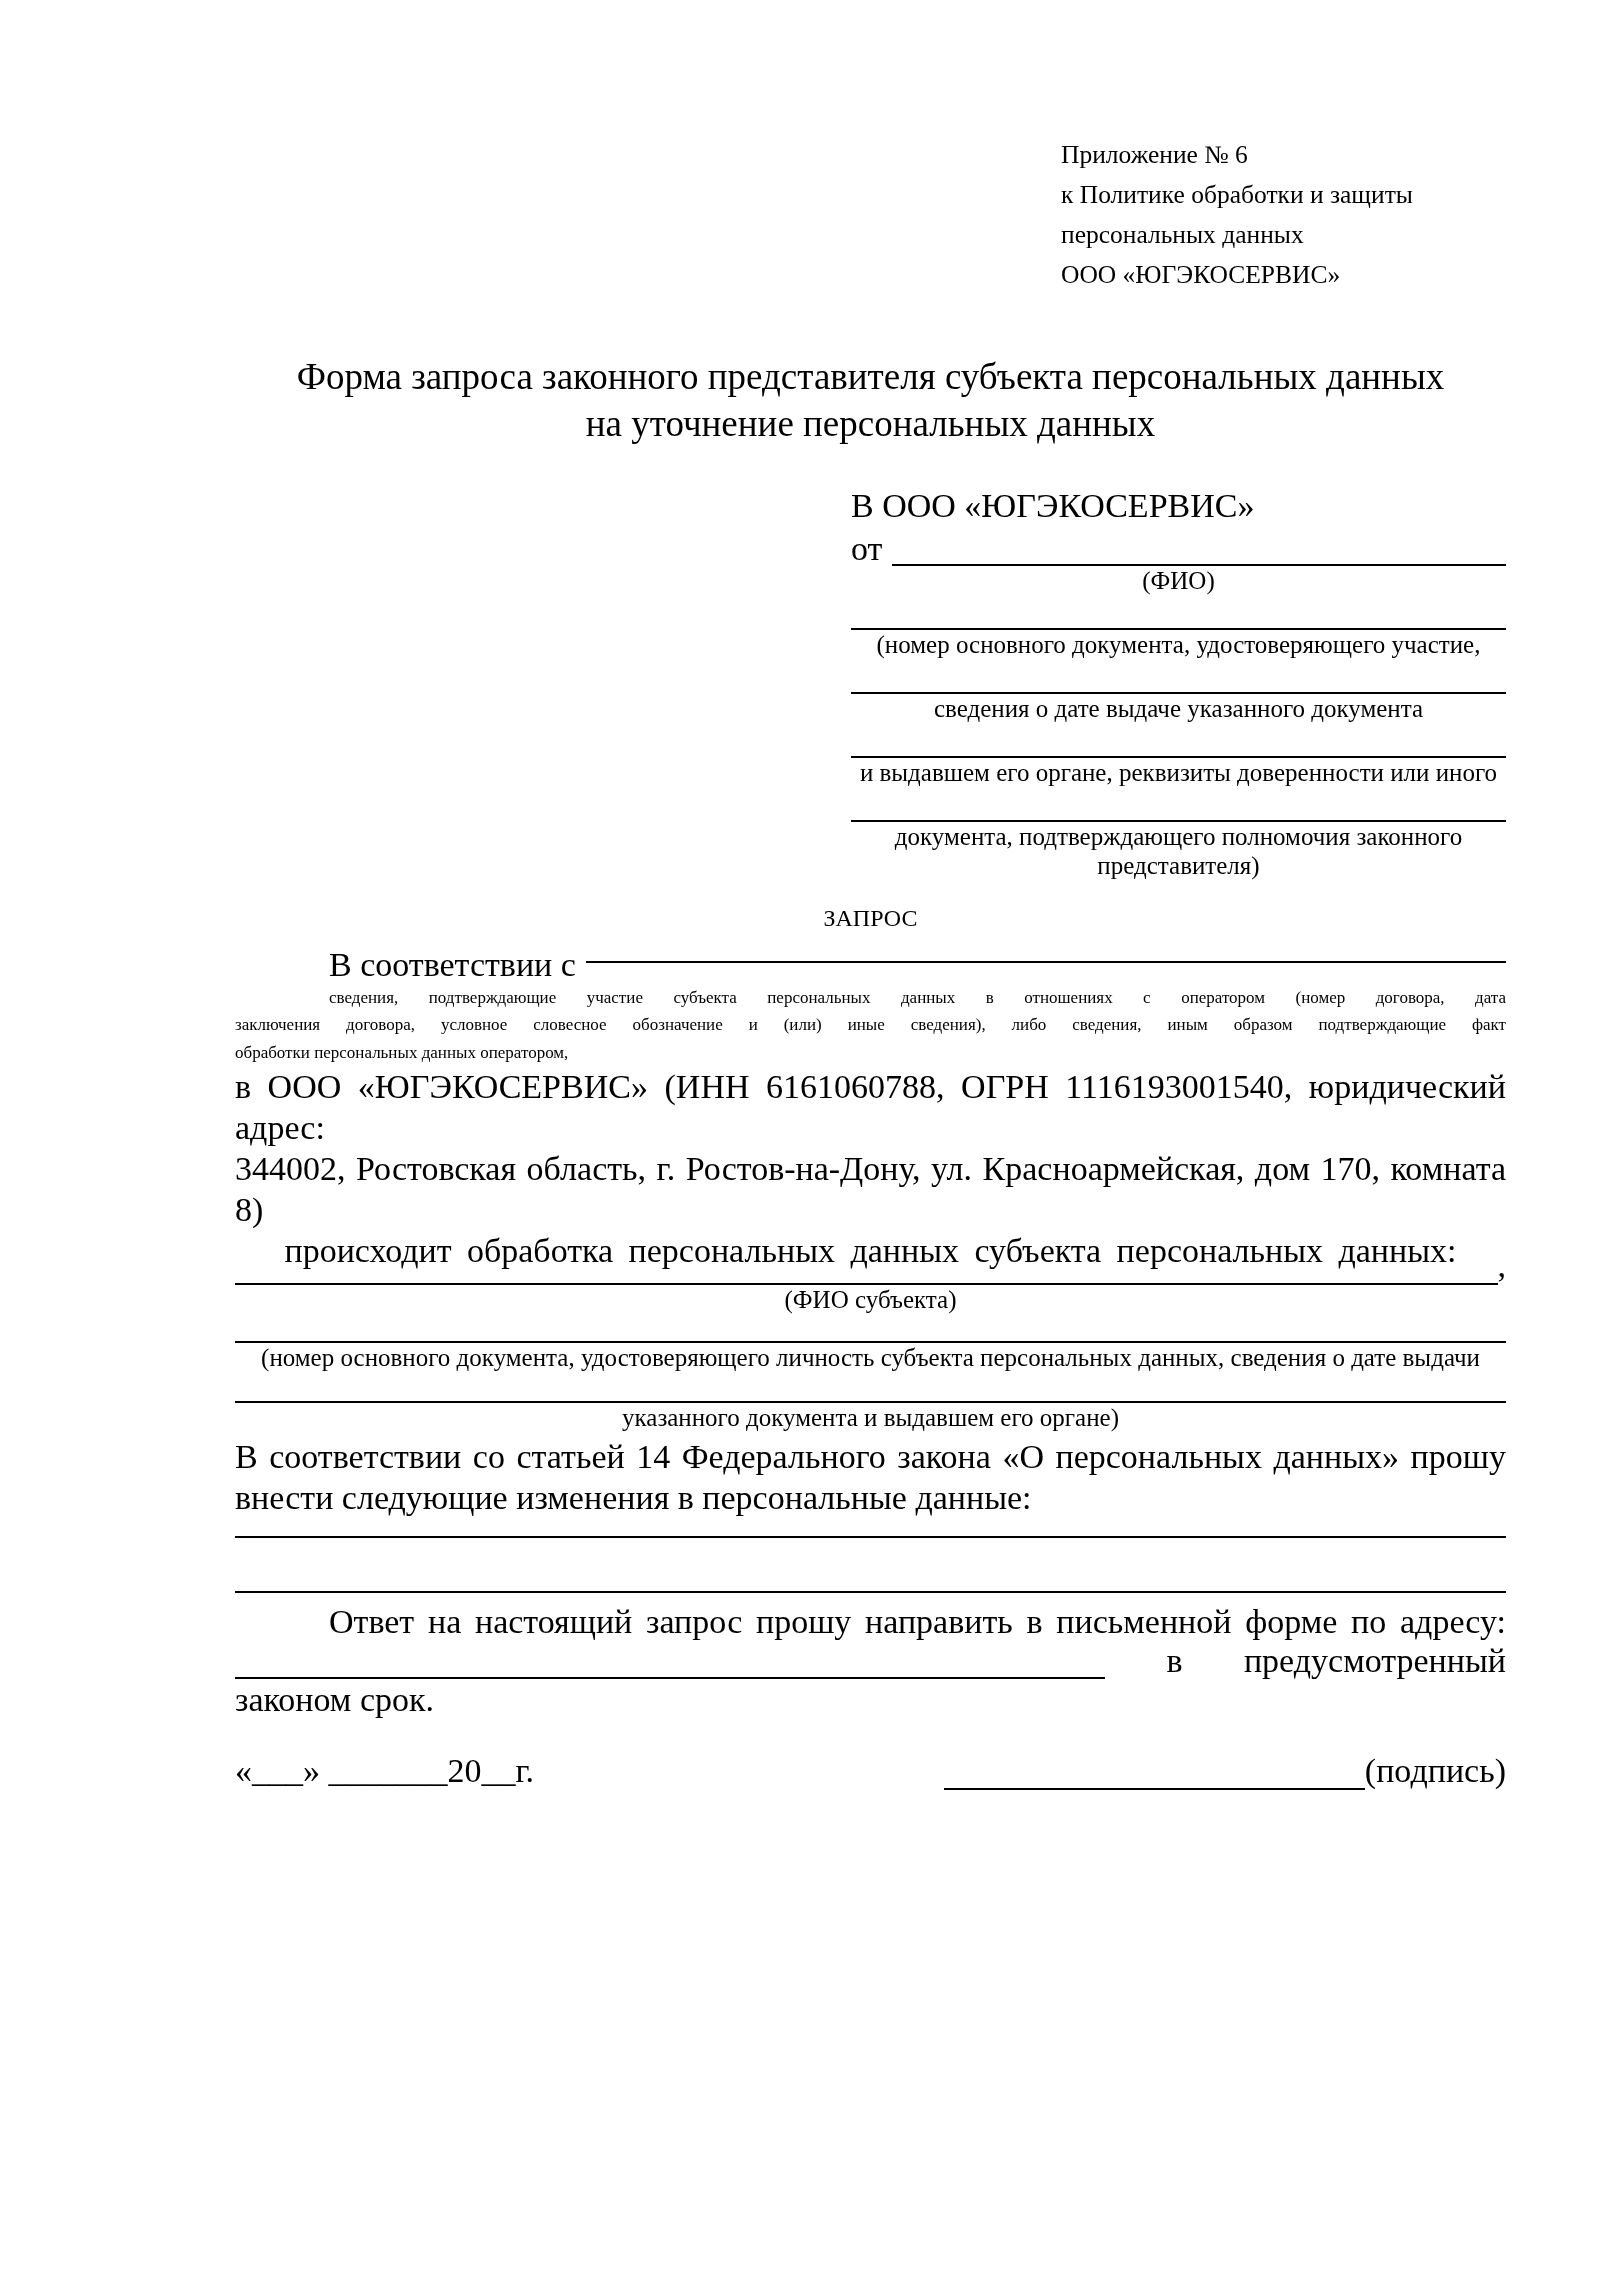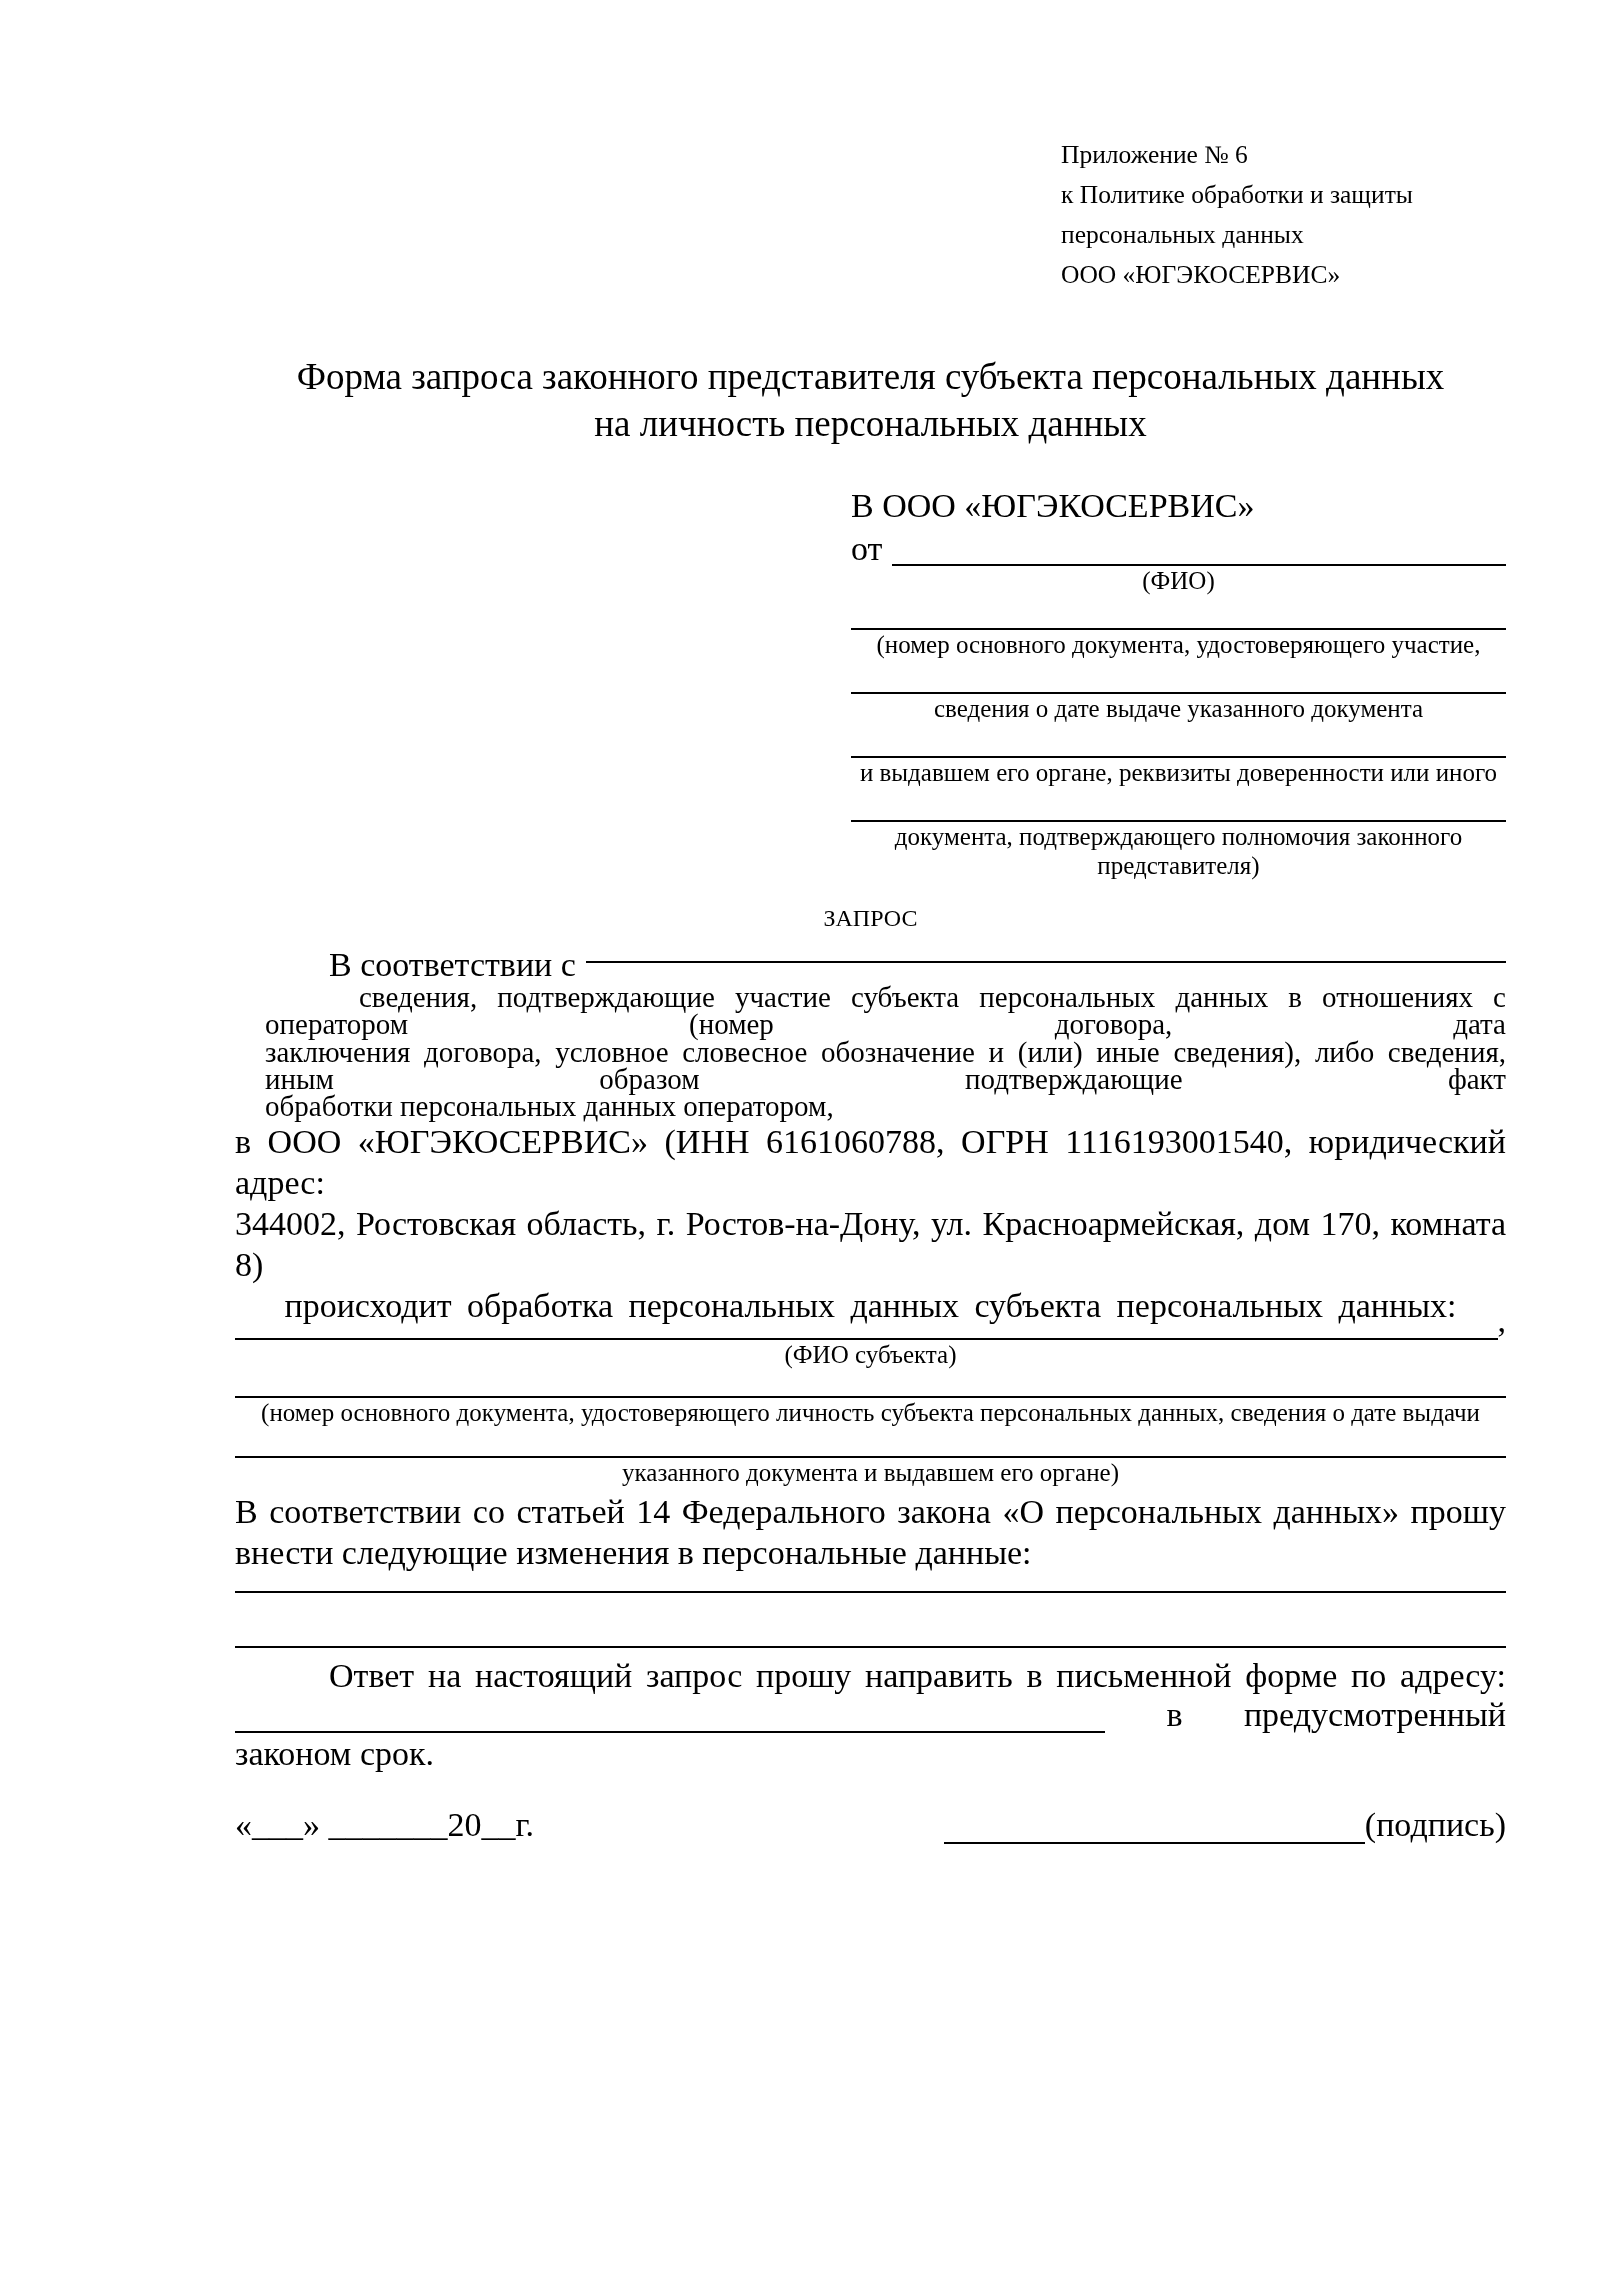--- a/index.html
+++ b/index.html
@@ -23,21 +23,21 @@
   .rcp-to { line-height: 43px; white-space: nowrap; }
   .from-row { display: flex; height: 39px; }
   .from-lbl { align-self: flex-end; line-height: 35px; }
   .fill { flex: 1 1 auto; border-bottom: 2.9px solid #000; margin-left: 9.8px; }
   .cap { font-size: 25px; line-height: 29px; text-align: center; }
   .fline { height: 33px; border-bottom: 2.9px solid #000; }
   
   .zapros { margin-top: 15.7px; text-align: center; font-size: 24px; line-height: 45px; }
   .intro-row { display: flex; padding-left: 94px; height: 43px; font-size: 34px; align-items: center; }
   .intro-lbl { align-self: flex-end; line-height: 39px; white-space: nowrap; }
-  .fnote { font-size: 29px; line-height: 27.4px; margin-left: 30px; }
+  .fnote { font-size: 17px; line-height: 27.4px; }
   .jl { text-align: justify; text-align-last: justify; }
   .ind { text-indent: 94px; }
   .body-par { font-size: 34px; line-height: 41px; }
   .sp { word-spacing: 6.9px; text-align: center; }
   .fio-row { display: flex; align-items: flex-end; height: 43px; margin-top: -29px; font-size: 34px; }
   .fill0 { flex: 1 1 auto; border-bottom: 2.9px solid #000; }
   .fline-a { height: 27.4px; border-bottom: 2.9px solid #000; }
   .fline-b { height: 29px; border-bottom: 2.9px solid #000; }
   .art { margin-top: 3.9px; }
   .blank1 { height: 17.6px; border-bottom: 2.9px solid #000; }
@@ -59,21 +59,21 @@
 
   <div class="appendix">
     <div>Приложение № 6</div>
     <div>к Политике обработки и защиты</div>
     <div>персональных данных</div>
     <div>ООО «ЮГЭКОСЕРВИС»</div>
   </div>
 
   <div class="title">
     <div>Форма запроса законного представителя субъекта персональных данных</div>
-    <div>на личность персональных данных</div>
+    <div>на уточнение персональных данных</div>
   </div>
 
   <div class="recipient">
     <div class="rcp-to">В ООО «ЮГЭКОСЕРВИС»</div>
     <div class="from-row">
       <span class="from-lbl">от</span>
       <span class="fill"></span>
     </div>
     <div class="cap">(ФИО)</div>
 

